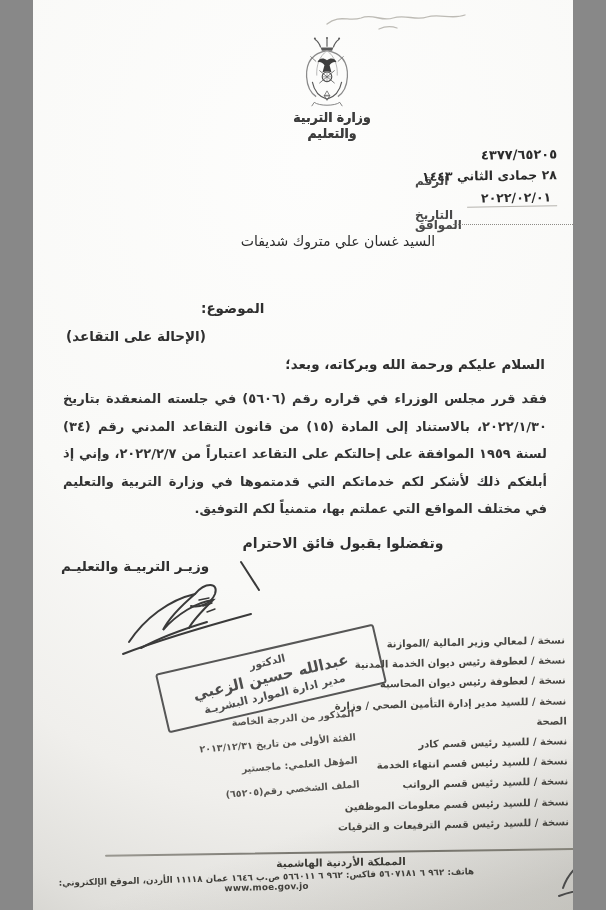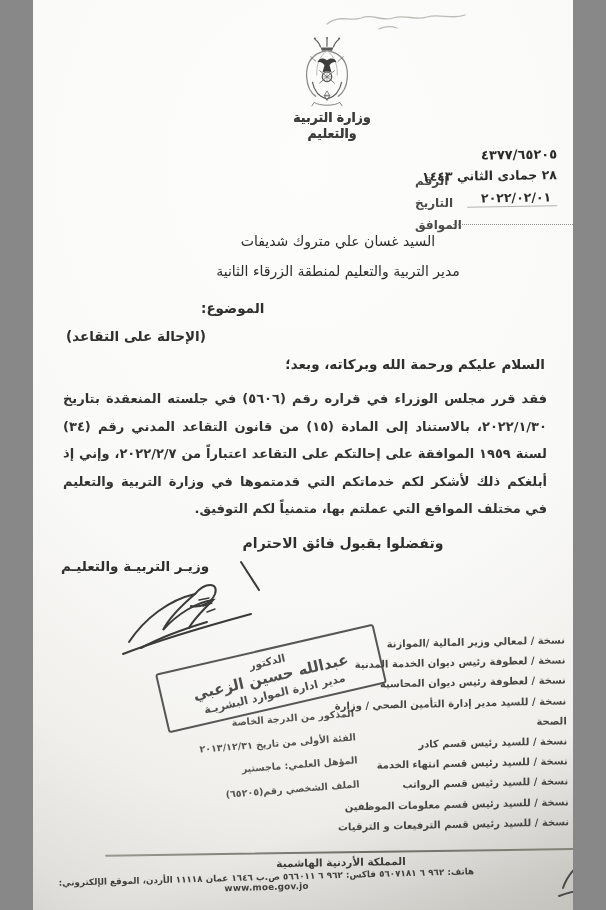--- a/index.html
+++ b/index.html
@@ -85,28 +85,27 @@
       <path d="M50 101 L45.5 93 H54.5 Z" fill="none" stroke="#666" stroke-width="1.2"></path>
       <path d="M30 104 C38 110 62 110 70 104 M30 104 l-4 6 M70 104 l4 6" stroke="#777" stroke-width="1.4" fill="none"></path>
     </g>
   </svg>
 
   <div class="abs rtl ministry-script">وزارة التربية والتعليم</div>
 
   <div class="abs rtl ref-value ref-number">٤٣٧٧/٦٥٢٠٥</div>
   <div class="abs rtl ref-label" style="top:174px;">الرقم</div>
   <div class="abs rtl ref-value ref-hijri">٢٨ جمادى الثاني ١٤٤٣</div>
-  <div class="abs rtl ref-label" style="top:196px;">التاريخ</div>
+  <div class="abs rtl ref-label" style="top:208px;">التاريخ</div>
   <div class="abs rtl ref-value ref-greg">٢٠٢٢/٠٢/٠١</div>
   <div class="abs rtl ref-label" style="top:218px;">الموافق</div>
   <div class="abs fillline"></div>
 
   <div class="abs rtl addressee">
     <div>السيد غسان علي متروك شديفات</div>
-    <div>مدير التربية والتعليم لمنطقة الزرقاء الثانية</div>
   </div>
 
   <div class="abs rtl subject-label">الموضوع:</div>
   <div class="abs rtl greeting">السلام عليكم ورحمة الله وبركاته، وبعد؛</div>
 
   <div class="abs rtl subject-value">(الإحالة على التقاعد)</div>
   <div class="abs rtl body-par">فقد قرر مجلس الوزراء في قراره رقم (٥٦٠٦) في جلسته المنعقدة بتاريخ ٢٠٢٢/١/٣٠، بالاستناد إلى المادة (١٥) من قانون التقاعد المدني رقم (٣٤) لسنة ١٩٥٩ الموافقة على إحالتكم على التقاعد اعتباراً من ٢٠٢٢/٢/٧، وإني إذ أبلغكم ذلك لأشكر لكم خدماتكم التي قدمتموها في وزارة التربية والتعليم في مختلف المواقع التي عملتم بها، متمنياً لكم التوفيق.</div>
   <div class="abs rtl minister-title">وزيـر التربيـة والتعليـم</div>
 
   <div class="abs rtl closing">وتفضلوا بقبول فائق الاحترام</div>

